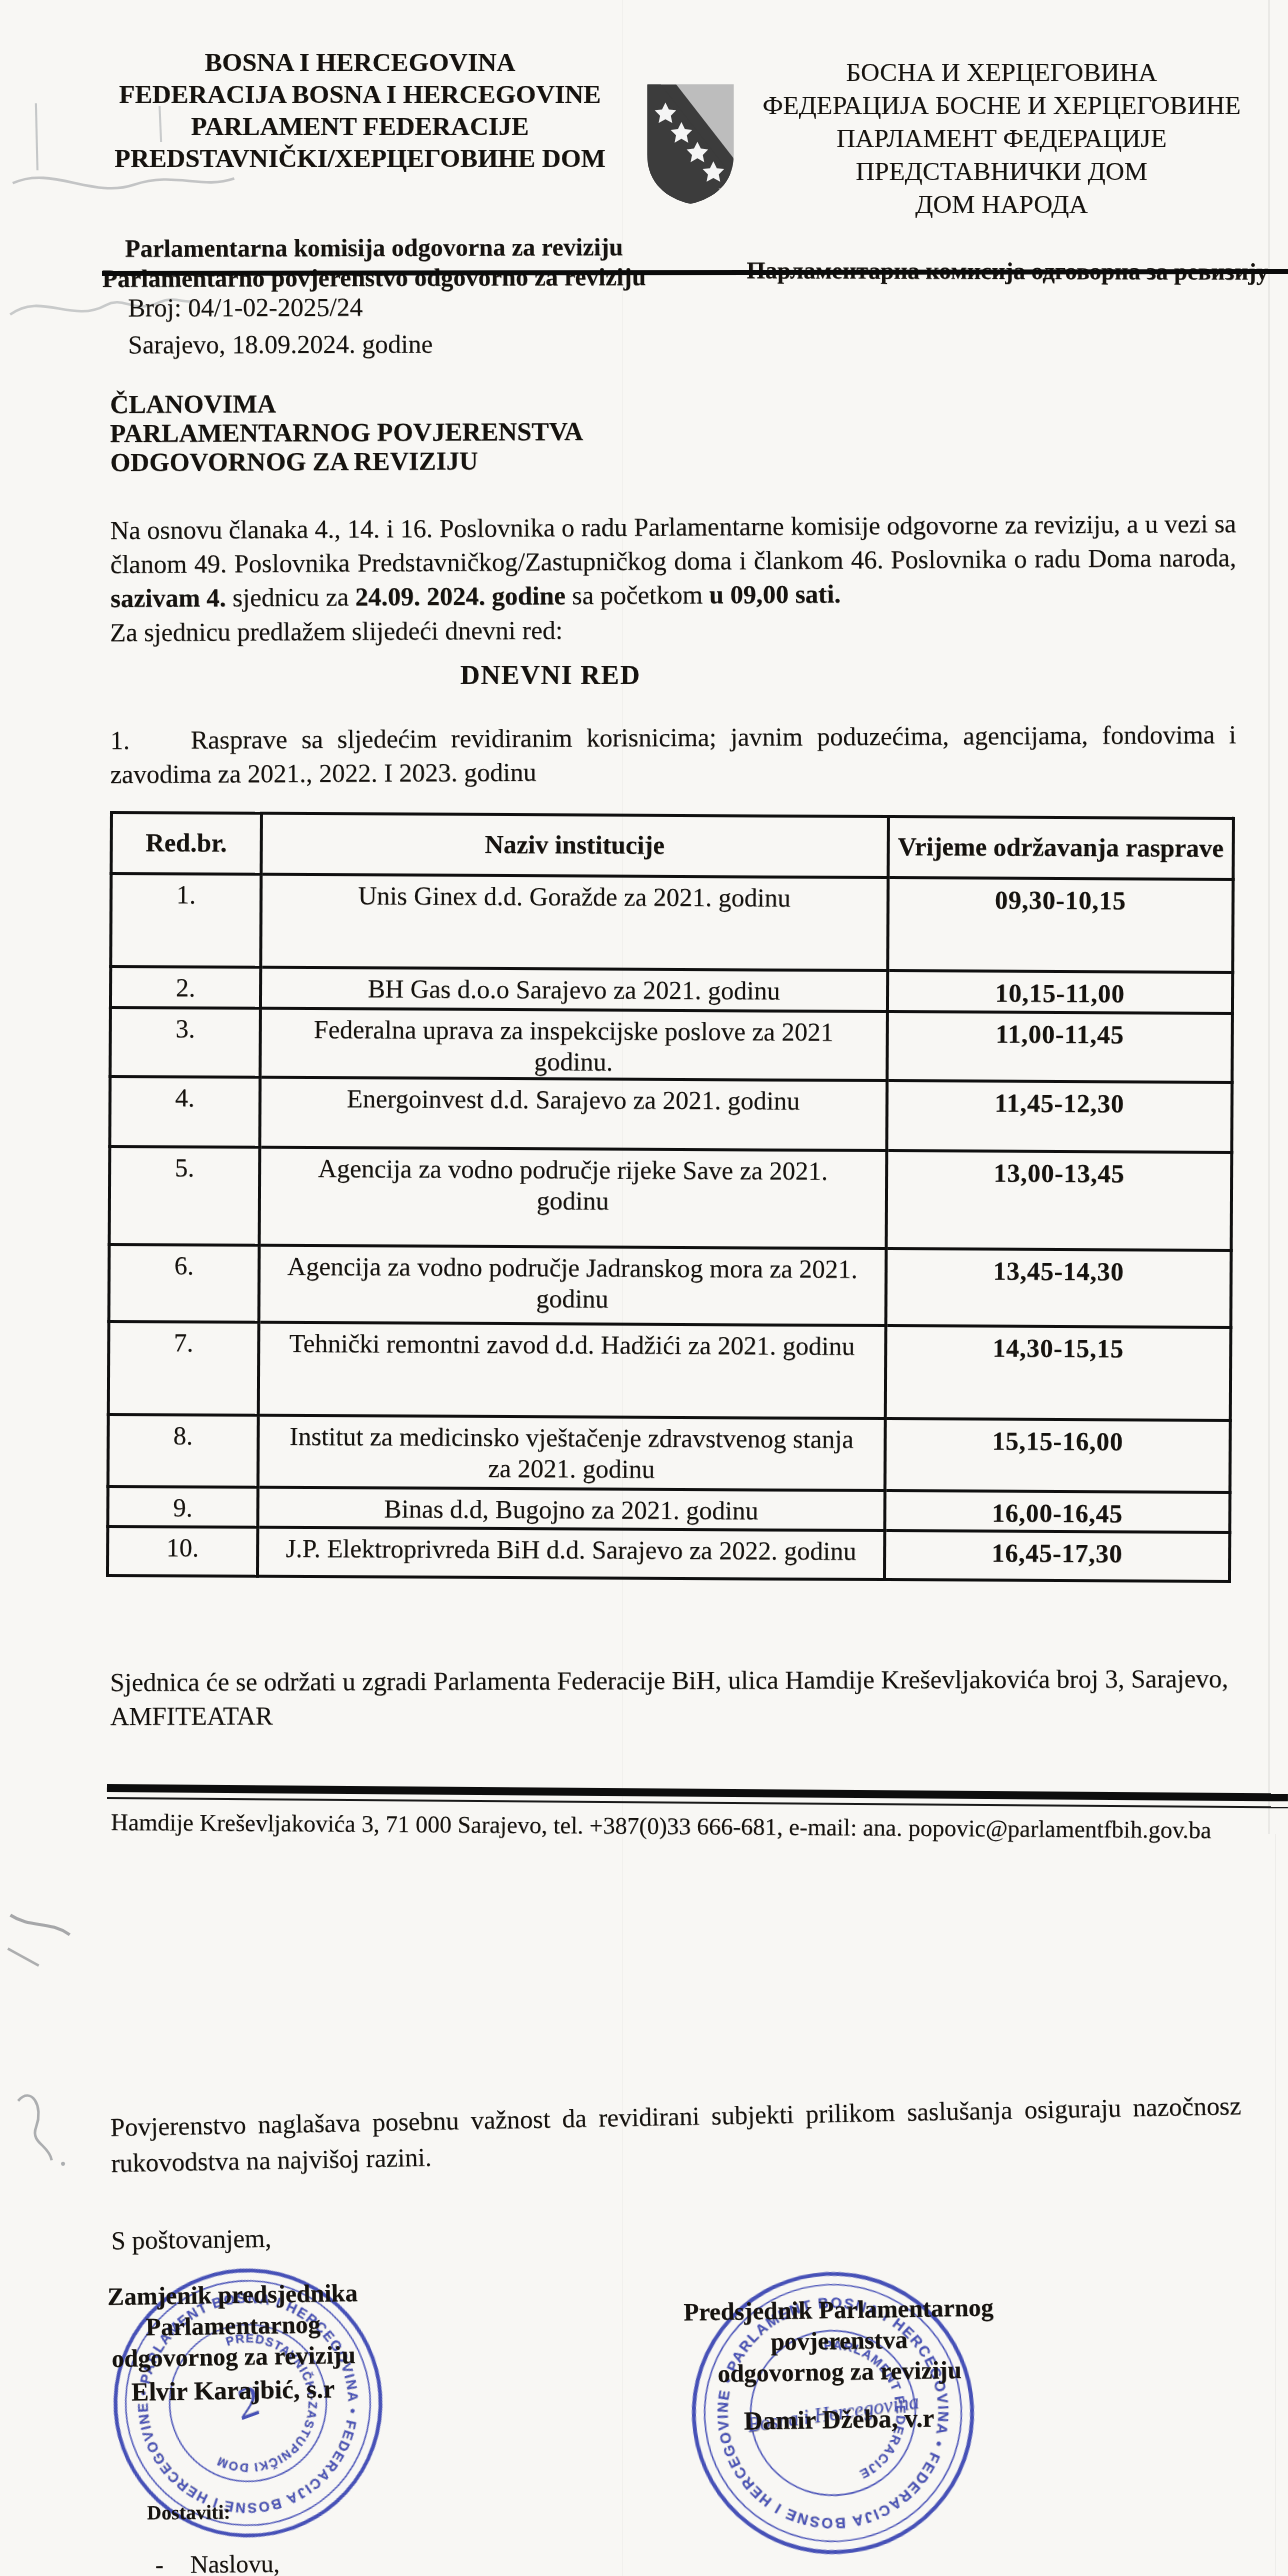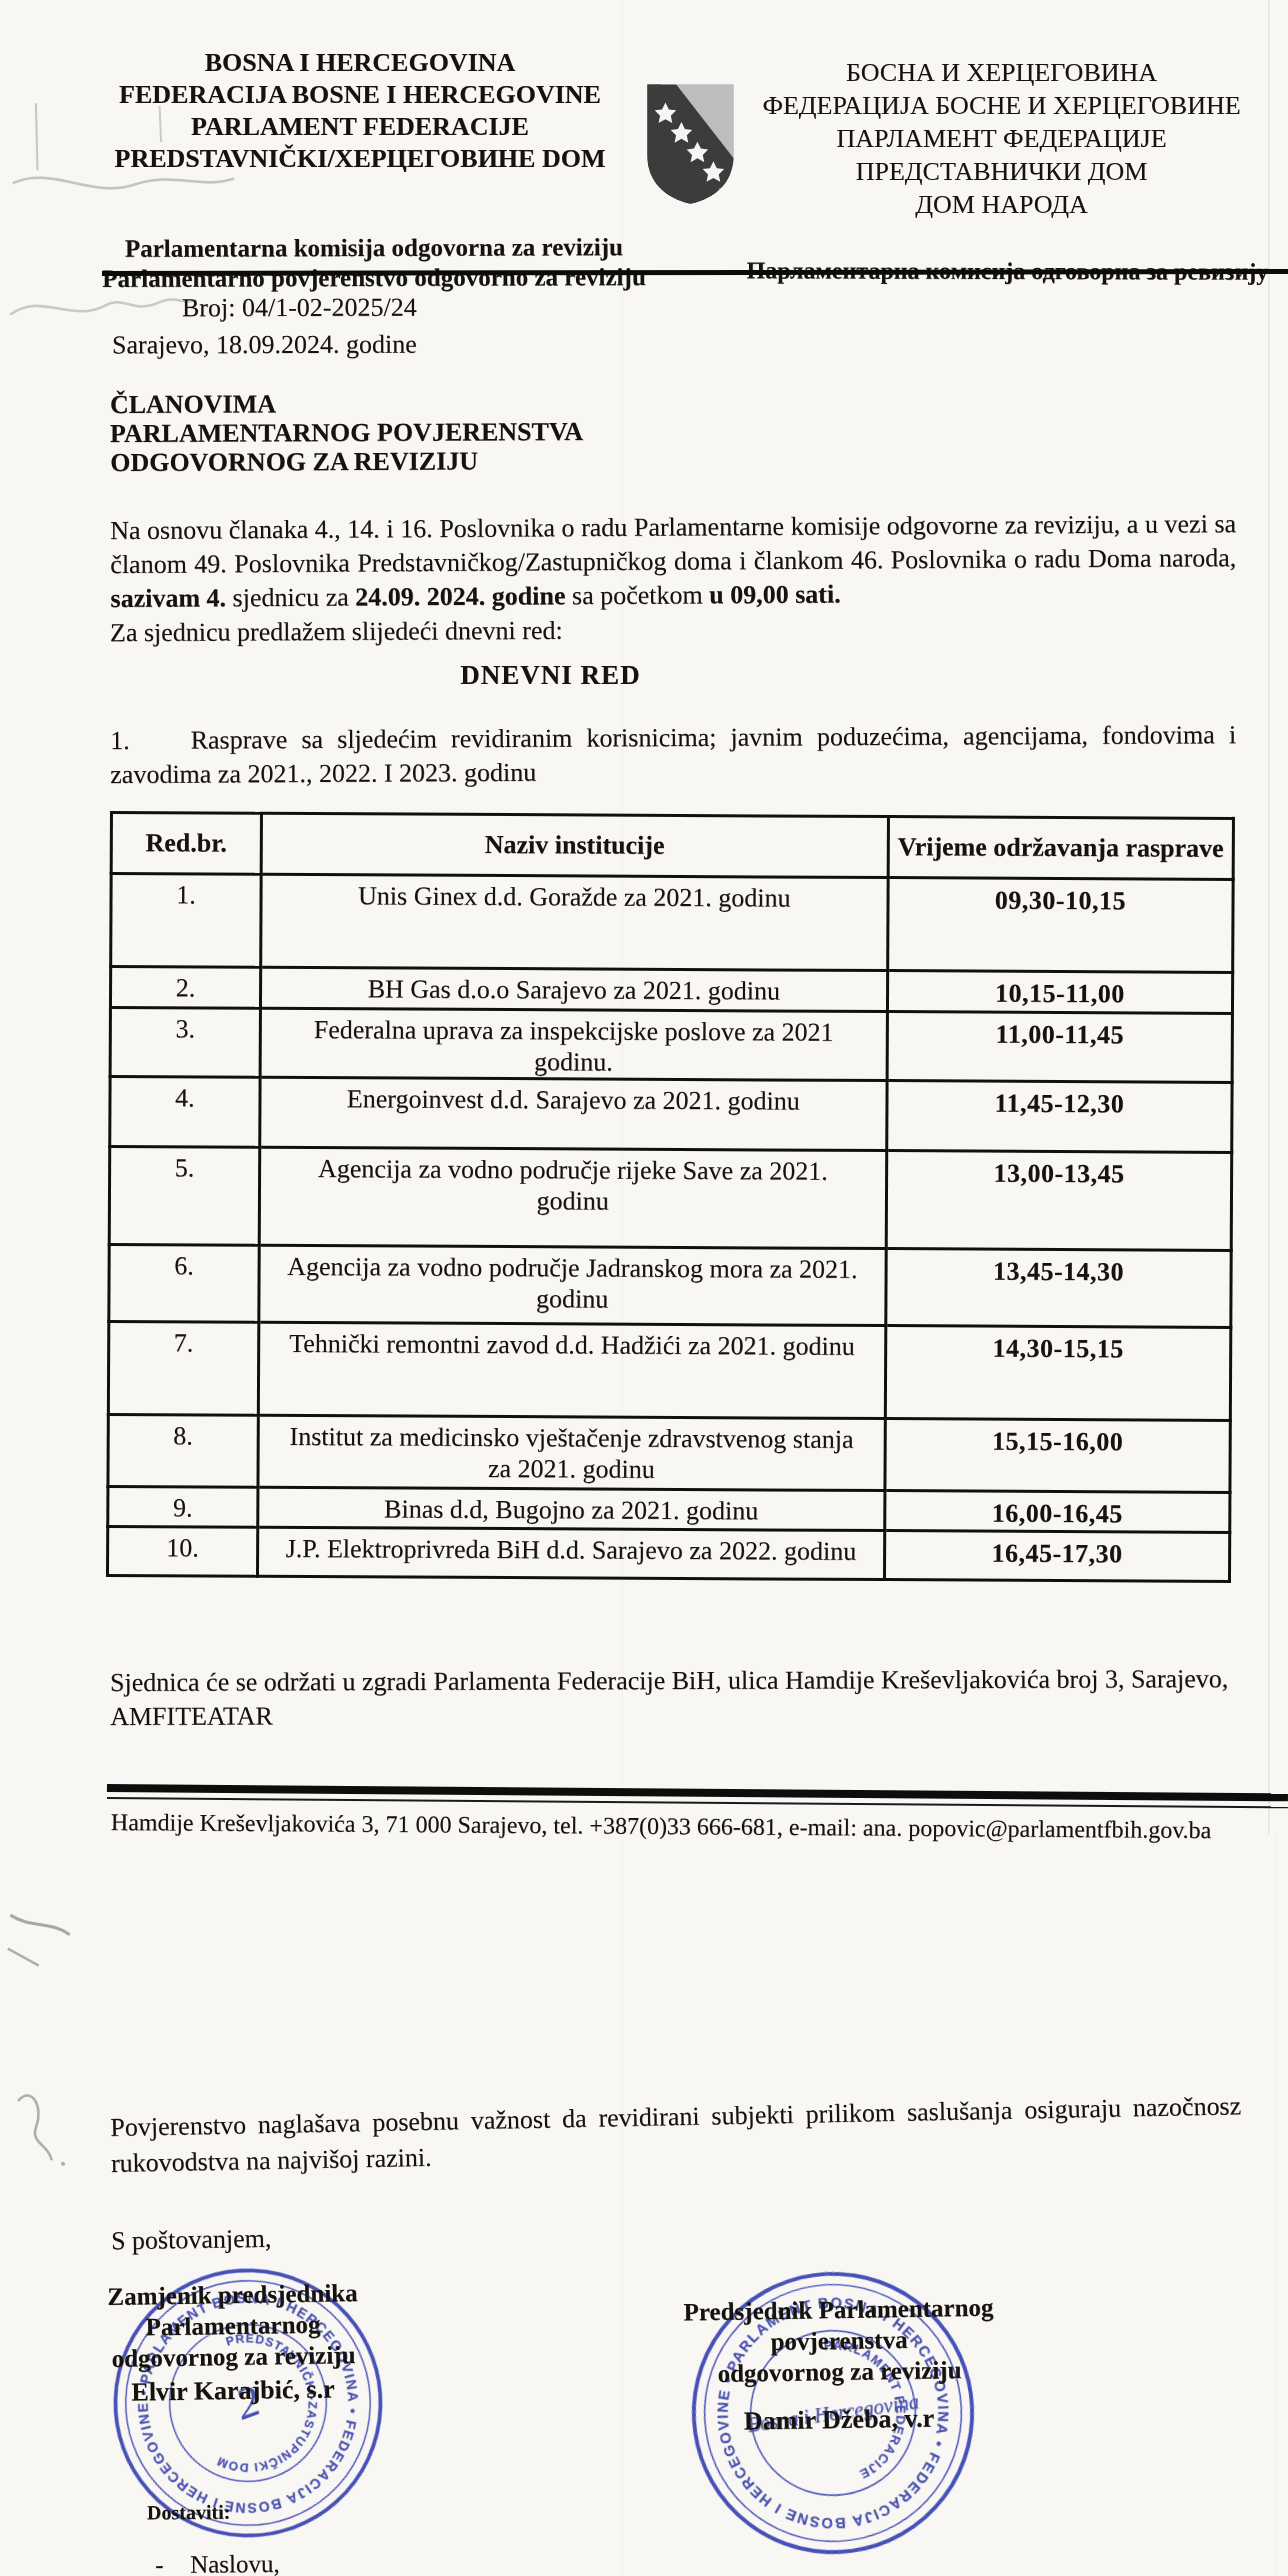--- a/index.html
+++ b/index.html
@@ -20,21 +20,21 @@
   .hdr-line{white-space:nowrap;}
   .crest{top:77px;left:640px;width:101px;height:130px;}
   .committee-left{top:233px;left:88px;width:572px;text-align:center;font-weight:bold;
     font-size:25px;line-height:30px;white-space:nowrap;transform:rotate(-0.2deg);}
   .committee-right{top:258px;left:737px;width:541px;text-align:center;font-weight:bold;
     font-size:24px;white-space:nowrap;transform:rotate(0.15deg);}
 
   .rule1{top:270px;left:102px;width:1187px;height:5.2px;background:#0b0b0b;
     transform:rotate(-0.1deg);}
 
-  .meta{top:289px;left:112px;font-size:26px;line-height:37px;transform:rotate(-0.15deg);text-align:right;}
+  .meta{top:289px;left:128px;font-size:26px;line-height:37px;transform:rotate(-0.15deg);}
   .addressee{top:389px;left:110px;font-weight:bold;font-size:26px;line-height:29px;
     transform:rotate(-0.25deg);}
   .para1{top:488px;left:110px;width:1126px;font-size:26px;line-height:34px;
     text-align:justify;transform:rotate(-0.35deg);transform-origin:left top;}
   .proposal{top:617px;left:110px;font-size:26px;transform:rotate(-0.3deg);}
   .agenda-title{top:660px;left:0;width:1101px;text-align:center;font-weight:bold;
     font-size:27px;letter-spacing:1px;}
   .item1{top:698px;left:110px;width:1126px;font-size:26px;line-height:34px;
     text-align:justify;transform:rotate(-0.3deg);transform-origin:left top;}
   .item-gap{display:inline-block;width:61px;}
@@ -105,21 +105,21 @@
 
   <svg class="abs marks1" viewBox="0 0 460 520">
     <path d="M60,20 L63,150" stroke="#9aa0a4" stroke-width="4" fill="none" opacity="0.55"></path>
     <path d="M300,25 L303,95" stroke="#9aa0a4" stroke-width="4" fill="none" opacity="0.5"></path>
     <path d="M15,175 C90,140 170,205 250,178 S380,188 445,166" stroke="#8e9296" stroke-width="5" fill="none" opacity="0.5"></path>
     <path d="M10,430 C70,385 130,448 195,412 C230,392 252,430 300,406 C330,392 352,412 372,402" stroke="#8e9296" stroke-width="5" fill="none" opacity="0.45"></path>
   </svg>
 
   <div class="abs hdr-left">
     <div class="hdr-line">BOSNA I HERCEGOVINA</div>
-    <div class="hdr-line">FEDERACIJA BOSNE I HERCEGOVINE</div>
+    <div class="hdr-line">FEDERACIJA BOSNA I HERCEGOVINE</div>
     <div class="hdr-line">PARLAMENT FEDERACIJE</div>
     <div class="hdr-line">PREDSTAVNIČKI/ХЕРЦЕГОВИНЕ DOM</div>
   </div>
 
   <svg class="abs crest" viewBox="0 0 196 252">
     <defs>
       <clipPath id="shieldClip">
         <path d="M14,14 H182 V150 C182,206 144,236 98,246 C52,236 14,206 14,150 Z"></path>
       </clipPath>
     </defs>

